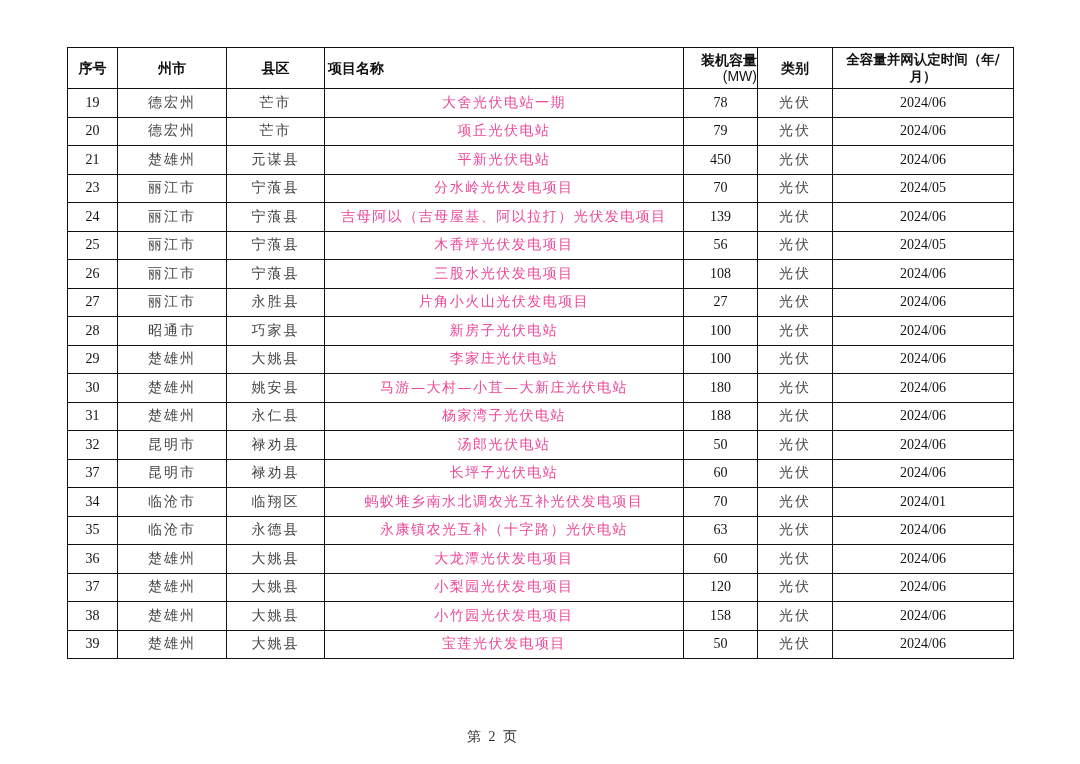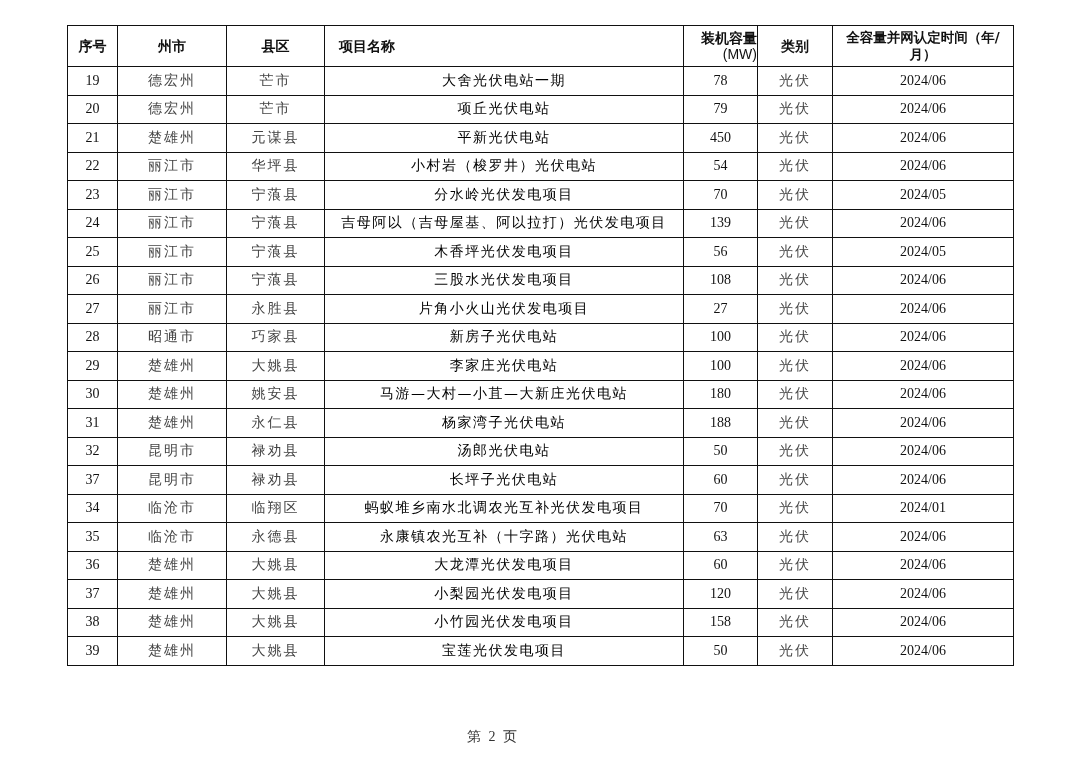--- a/index.html
+++ b/index.html
@@ -1,33 +1,33 @@
 <!DOCTYPE html>
 <html><head>
 <meta charset="utf-8">
 <style>
   html, body { margin: 0; padding: 0; background: #ffffff; }
   body { width: 1080px; height: 764px; position: relative; overflow: hidden;
          font-family: "DejaVu Serif", "Liberation Serif", serif; color: #1a1a1a; }
-  table.doc { position: absolute; left: 67px; top: 25px; border-collapse: collapse;
+  table.doc { position: absolute; left: 67px; top: 47px; border-collapse: collapse;
               table-layout: fixed; width: 946px; }
   table.doc th, table.doc td { border: 1.5px solid #111; padding: 0; text-align: center;
               vertical-align: middle; overflow: hidden; white-space: nowrap; }
   table.doc th { font-family: "DejaVu Sans", "Liberation Sans", sans-serif; font-weight: bold;
               font-size: 14px; height: 40px; line-height: 16px; color: #111; }
-  table.doc th.name-h { text-align: left; padding-left: 14px; }
+  table.doc th.name-h { text-align: left; padding-left: 3px; }
   table.doc th.cap-h { font-size: 14px; text-align: right; }
   table.doc th.cap-h .unit { font-family: Liberation Sans, sans-serif; font-weight: normal; font-size: 14px; }
   table.doc th.date-h { font-size: 13.5px; white-space: normal; line-height: 17px; margin-left: 20px; }
   table.doc td { height: 27.5px; font-size: 14px; }
   td.num, td.cap, td.date { font-family: "Liberation Serif", "DejaVu Serif", serif; font-size: 15px; color: #111; }
   td.pref, td.county, td.type { font-family: "DejaVu Sans", "Liberation Sans", sans-serif; font-size: 13px;
               color: #444; letter-spacing: 2px; }
   td.name { text-align: left; padding-left: 3px; font-family: "DejaVu Sans", "Liberation Sans", sans-serif;
-              font-size: 13px; color: #000000; letter-spacing: 1.5px; }
+              font-size: 13px; color: #ec4899; letter-spacing: 1.5px; }
   .footer { position: absolute; top: 728px; left: 0; width: 984px; text-align: center;
             font-family: "Liberation Serif", "DejaVu Serif", serif; font-size: 14px; color: #333;
             word-spacing: 4px; }
 </style>
 </head>
 <body>
 
 <table class="doc">
   <colgroup>
     <col style="width:50px">
@@ -75,29 +75,20 @@
       <tr>
         <td class="num">21</td>
         <td class="pref">楚雄州</td>
         <td class="county">元谋县</td>
         <td class="name">平新光伏电站</td>
         <td class="cap">450</td>
         <td class="type">光伏</td>
         <td class="date">2024/06</td>
       </tr>
       <tr>
-        <td class="num">22</td>
-        <td class="pref">丽江市</td>
-        <td class="county">华坪县</td>
-        <td class="name">小村岩（梭罗井）光伏电站</td>
-        <td class="cap">54</td>
-        <td class="type">光伏</td>
-        <td class="date">2024/06</td>
-      </tr>
-      <tr>
         <td class="num">23</td>
         <td class="pref">丽江市</td>
         <td class="county">宁蒗县</td>
         <td class="name">分水岭光伏发电项目</td>
         <td class="cap">70</td>
         <td class="type">光伏</td>
         <td class="date">2024/05</td>
       </tr>
       <tr>
         <td class="num">24</td>

